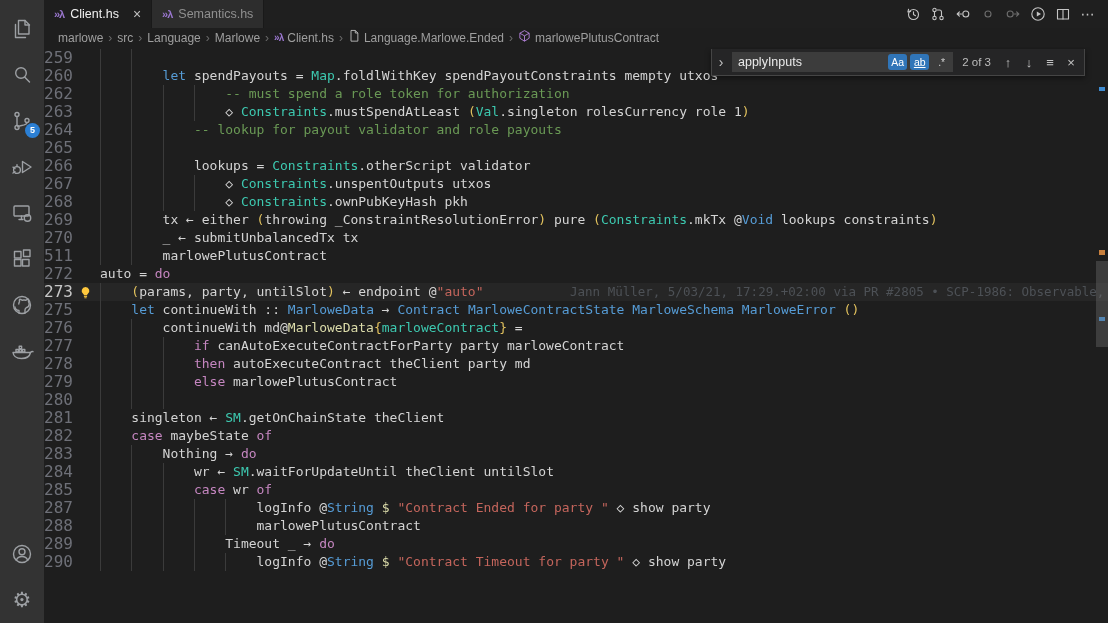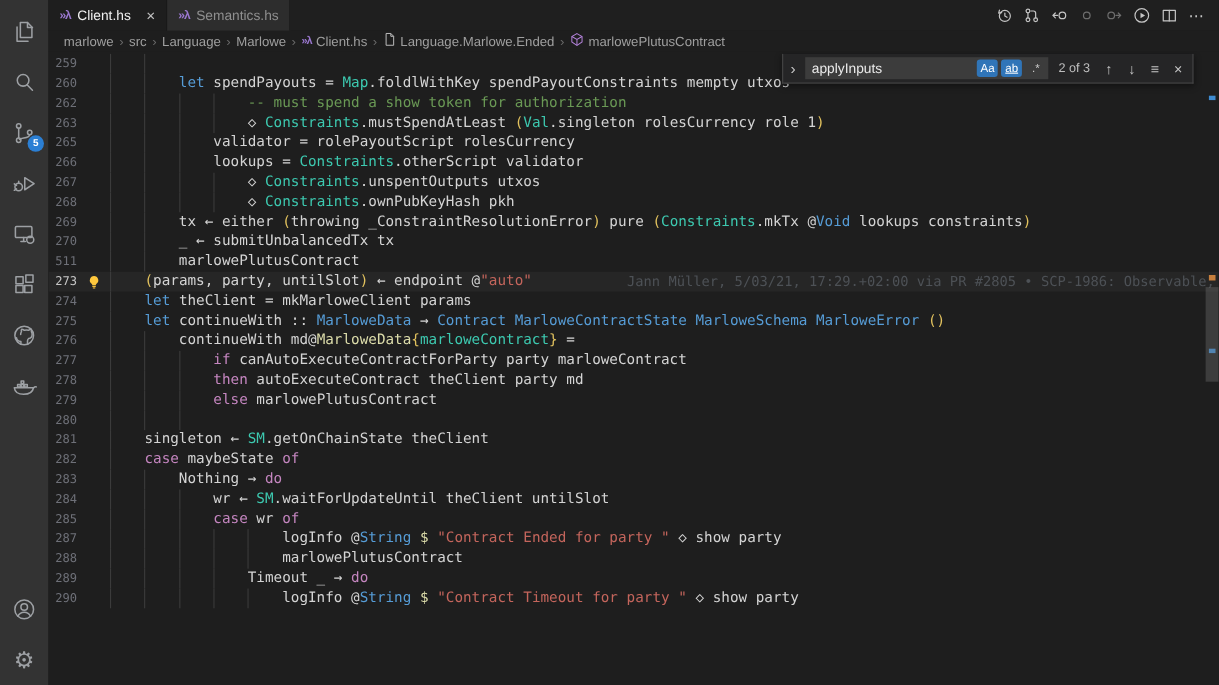--- a/index.html
+++ b/index.html
@@ -42,21 +42,21 @@
   .bc-sep { color:#6a6a6a; font-size:12px; padding:0 2px; }
   .bc-ico-hs { color:#9a77cf; font-weight:bold; font-size:10px; letter-spacing:-1px; }
   .bc-item svg { stroke:#c5c5c5; fill:none; stroke-width:1; }
 
   
   .editor { position:relative; flex:1; background:#1e1e1e; overflow:hidden; }
   .lines { position:absolute; top:2px; left:0; right:0; }
   .row { display:flex; height:18px; line-height:18px; white-space:pre;
          font-family:"DejaVu Sans Mono", monospace; font-size:13px; position:relative; }
   .row.current { background:#262626; }
-  .num { width:26px; text-align:right; color:#6e7078; font-size:11px; flex-shrink:0; }
+  .num { width:26px; text-align:right; color:#6e7078; font-size:16px; flex-shrink:0; }
   .row.current .num { color:#c6c6c6; }
   .glyph { width:30px; flex-shrink:0; display:flex; align-items:center; justify-content:center; }
   .text { position:relative; flex:1; color:#d4d4d4; }
   .guide { position:absolute; top:0; bottom:0; width:1px; background:#3b3b3b; }
   .tk-w { color:#d4d4d4; } .tk-b { color:#569cd6; } .tk-t { color:#3dc9b0; }
   .tk-g { color:#6a9955; } .tk-r { color:#c4655c; } .tk-y { color:#e2c25e; }
   .tk-f { color:#dcdcaa; } .tk-p { color:#c586c0; }
   .blame { position:absolute; left:470px; top:0; color:#4d5156; font-size:12.5px; white-space:pre; }
 
   
@@ -258,35 +258,36 @@
               <path d="M2 4l5 2.8L12 4M7 6.8v5.8"></path>
             </svg></span>
           <span>marlowePlutusContract</span>
         </span>
       </div>
 
     <div class="editor">
       <div class="lines" id="lines">
           <div class="row"><span class="num">259</span><span class="glyph"></span><span class="text"><span class="guide" style="left: 0ch;"></span><span class="guide" style="left: 4ch;"></span></span></div>
           <div class="row"><span class="num">260</span><span class="glyph"></span><span class="text"><span class="guide" style="left: 0ch;"></span><span class="guide" style="left: 4ch;"></span><span class="tk-b">        let</span><span class="tk-w"> spendPayouts = </span><span class="tk-t">Map</span><span class="tk-w">.foldlWithKey spendPayoutConstraints mempty utxos</span></span></div>
-          <div class="row"><span class="num">262</span><span class="glyph"></span><span class="text"><span class="guide" style="left: 0ch;"></span><span class="guide" style="left: 4ch;"></span><span class="guide" style="left: 8ch;"></span><span class="guide" style="left: 12ch;"></span><span class="tk-g">                -- must spend a show token for authorization</span></span></div>
+          <div class="row"><span class="num">262</span><span class="glyph"></span><span class="text"><span class="guide" style="left: 0ch;"></span><span class="guide" style="left: 4ch;"></span><span class="guide" style="left: 8ch;"></span><span class="guide" style="left: 12ch;"></span><span class="tk-g">                -- must spend a role token for authorization</span></span></div>
           <div class="row"><span class="num">263</span><span class="glyph"></span><span class="text"><span class="guide" style="left: 0ch;"></span><span class="guide" style="left: 4ch;"></span><span class="guide" style="left: 8ch;"></span><span class="guide" style="left: 12ch;"></span><span class="tk-w">                ◇ </span><span class="tk-t">Constraints</span><span class="tk-w">.mustSpendAtLeast </span><span class="tk-y">(</span><span class="tk-t">Val</span><span class="tk-w">.singleton rolesCurrency role 1</span><span class="tk-y">)</span></span></div>
-          <div class="row"><span class="num">265</span><span class="glyph"></span><span class="text"><span class="guide" style="left: 0ch;"></span><span class="guide" style="left: 4ch;"></span><span class="guide" style="left: 8ch;"></span><span class="tk-w">            validator = rolePayoutScript rolesCurrency</span></span></div>
+          <div class="row"><span class="num">264</span><span class="glyph"></span><span class="text"><span class="guide" style="left: 0ch;"></span><span class="guide" style="left: 4ch;"></span><span class="guide" style="left: 8ch;"></span><span class="tk-g">            -- lookup for payout validator and role payouts</span></span></div>
+          <div class="row"><span class="num">265</span><span class="glyph"></span><span class="text"><span class="guide" style="left: 0ch;"></span><span class="guide" style="left: 4ch;"></span><span class="guide" style="left: 8ch;"></span></span></div>
           <div class="row"><span class="num">266</span><span class="glyph"></span><span class="text"><span class="guide" style="left: 0ch;"></span><span class="guide" style="left: 4ch;"></span><span class="guide" style="left: 8ch;"></span><span class="tk-w">            lookups = </span><span class="tk-t">Constraints</span><span class="tk-w">.otherScript validator</span></span></div>
           <div class="row"><span class="num">267</span><span class="glyph"></span><span class="text"><span class="guide" style="left: 0ch;"></span><span class="guide" style="left: 4ch;"></span><span class="guide" style="left: 8ch;"></span><span class="guide" style="left: 12ch;"></span><span class="tk-w">                ◇ </span><span class="tk-t">Constraints</span><span class="tk-w">.unspentOutputs utxos</span></span></div>
           <div class="row"><span class="num">268</span><span class="glyph"></span><span class="text"><span class="guide" style="left: 0ch;"></span><span class="guide" style="left: 4ch;"></span><span class="guide" style="left: 8ch;"></span><span class="guide" style="left: 12ch;"></span><span class="tk-w">                ◇ </span><span class="tk-t">Constraints</span><span class="tk-w">.ownPubKeyHash pkh</span></span></div>
           <div class="row"><span class="num">269</span><span class="glyph"></span><span class="text"><span class="guide" style="left: 0ch;"></span><span class="guide" style="left: 4ch;"></span><span class="tk-w">        tx ← either </span><span class="tk-y">(</span><span class="tk-w">throwing _ConstraintResolutionError</span><span class="tk-y">)</span><span class="tk-w"> pure </span><span class="tk-y">(</span><span class="tk-t">Constraints</span><span class="tk-w">.mkTx @</span><span class="tk-b">Void</span><span class="tk-w"> lookups constraints</span><span class="tk-y">)</span></span></div>
           <div class="row"><span class="num">270</span><span class="glyph"></span><span class="text"><span class="guide" style="left: 0ch;"></span><span class="guide" style="left: 4ch;"></span><span class="tk-w">        _ ← submitUnbalancedTx tx</span></span></div>
           <div class="row"><span class="num">511</span><span class="glyph"></span><span class="text"><span class="guide" style="left: 0ch;"></span><span class="guide" style="left: 4ch;"></span><span class="tk-w">        marlowePlutusContract</span></span></div>
+          <div class="row"><span class="num">272</span><span class="glyph"></span><span class="text"><span class="tk-w">auto = </span><span class="tk-p">do</span></span></div>
           <div class="row current"><span class="num">273</span><span class="glyph"><svg width="13" height="13" viewBox="0 0 14 14">
                 <path d="M7 1a4.2 4.2 0 0 1 2.4 7.6c-.5.4-.7.8-.7 1.4H5.3c0-.6-.2-1-.7-1.4A4.2 4.2 0 0 1 7 1z" fill="#ffc83d"></path>
                 <rect x="5.3" y="10.6" width="3.4" height="1.1" fill="#ffc83d"></rect>
                 <rect x="5.8" y="12.2" width="2.4" height="1" fill="#ffc83d"></rect>
               </svg></span><span class="text"><span class="guide" style="left: 0ch;"></span><span class="tk-w">    </span><span class="tk-y">(</span><span class="tk-w">params, party, untilSlot</span><span class="tk-y">)</span><span class="tk-w"> ← endpoint @</span><span class="tk-r">"auto"</span><span class="blame">Jann Müller, 5/03/21, 17:29.+02:00 via PR #2805 • SCP-1986: Observable, accumulating</span></span></div>
-          <div class="row"><span class="num">274</span><span class="glyph"></span><span class="text"><span class="guide" style="left: 0ch;"></span><span class="tk-b">    let</span><span class="tk-w"> theClient = mkMarloweClient params</span></span></div>
           <div class="row"><span class="num">275</span><span class="glyph"></span><span class="text"><span class="guide" style="left: 0ch;"></span><span class="tk-b">    let</span><span class="tk-w"> continueWith :: </span><span class="tk-b">MarloweData</span><span class="tk-w"> → </span><span class="tk-b">Contract MarloweContractState MarloweSchema MarloweError</span><span class="tk-w"> </span><span class="tk-y">()</span></span></div>
           <div class="row"><span class="num">276</span><span class="glyph"></span><span class="text"><span class="guide" style="left: 0ch;"></span><span class="guide" style="left: 4ch;"></span><span class="tk-w">        continueWith md@</span><span class="tk-f">MarloweData</span><span class="tk-y">{</span><span class="tk-t">marloweContract</span><span class="tk-y">}</span><span class="tk-w"> =</span></span></div>
           <div class="row"><span class="num">277</span><span class="glyph"></span><span class="text"><span class="guide" style="left: 0ch;"></span><span class="guide" style="left: 4ch;"></span><span class="guide" style="left: 8ch;"></span><span class="tk-w">            </span><span class="tk-p">if</span><span class="tk-w"> canAutoExecuteContractForParty party marloweContract</span></span></div>
           <div class="row"><span class="num">278</span><span class="glyph"></span><span class="text"><span class="guide" style="left: 0ch;"></span><span class="guide" style="left: 4ch;"></span><span class="guide" style="left: 8ch;"></span><span class="tk-w">            </span><span class="tk-p">then</span><span class="tk-w"> autoExecuteContract theClient party md</span></span></div>
           <div class="row"><span class="num">279</span><span class="glyph"></span><span class="text"><span class="guide" style="left: 0ch;"></span><span class="guide" style="left: 4ch;"></span><span class="guide" style="left: 8ch;"></span><span class="tk-w">            </span><span class="tk-p">else</span><span class="tk-w"> marlowePlutusContract</span></span></div>
           <div class="row"><span class="num">280</span><span class="glyph"></span><span class="text"><span class="guide" style="left: 0ch;"></span><span class="guide" style="left: 4ch;"></span><span class="guide" style="left: 8ch;"></span></span></div>
           <div class="row"><span class="num">281</span><span class="glyph"></span><span class="text"><span class="guide" style="left: 0ch;"></span><span class="tk-w">    singleton ← </span><span class="tk-t">SM</span><span class="tk-w">.getOnChainState theClient</span></span></div>
           <div class="row"><span class="num">282</span><span class="glyph"></span><span class="text"><span class="guide" style="left: 0ch;"></span><span class="tk-w">    </span><span class="tk-p">case</span><span class="tk-w"> maybeState </span><span class="tk-p">of</span></span></div>
           <div class="row"><span class="num">283</span><span class="glyph"></span><span class="text"><span class="guide" style="left: 0ch;"></span><span class="guide" style="left: 4ch;"></span><span class="tk-w">        Nothing → </span><span class="tk-p">do</span></span></div>
           <div class="row"><span class="num">284</span><span class="glyph"></span><span class="text"><span class="guide" style="left: 0ch;"></span><span class="guide" style="left: 4ch;"></span><span class="guide" style="left: 8ch;"></span><span class="tk-w">            wr ← </span><span class="tk-t">SM</span><span class="tk-w">.waitForUpdateUntil theClient untilSlot</span></span></div>

